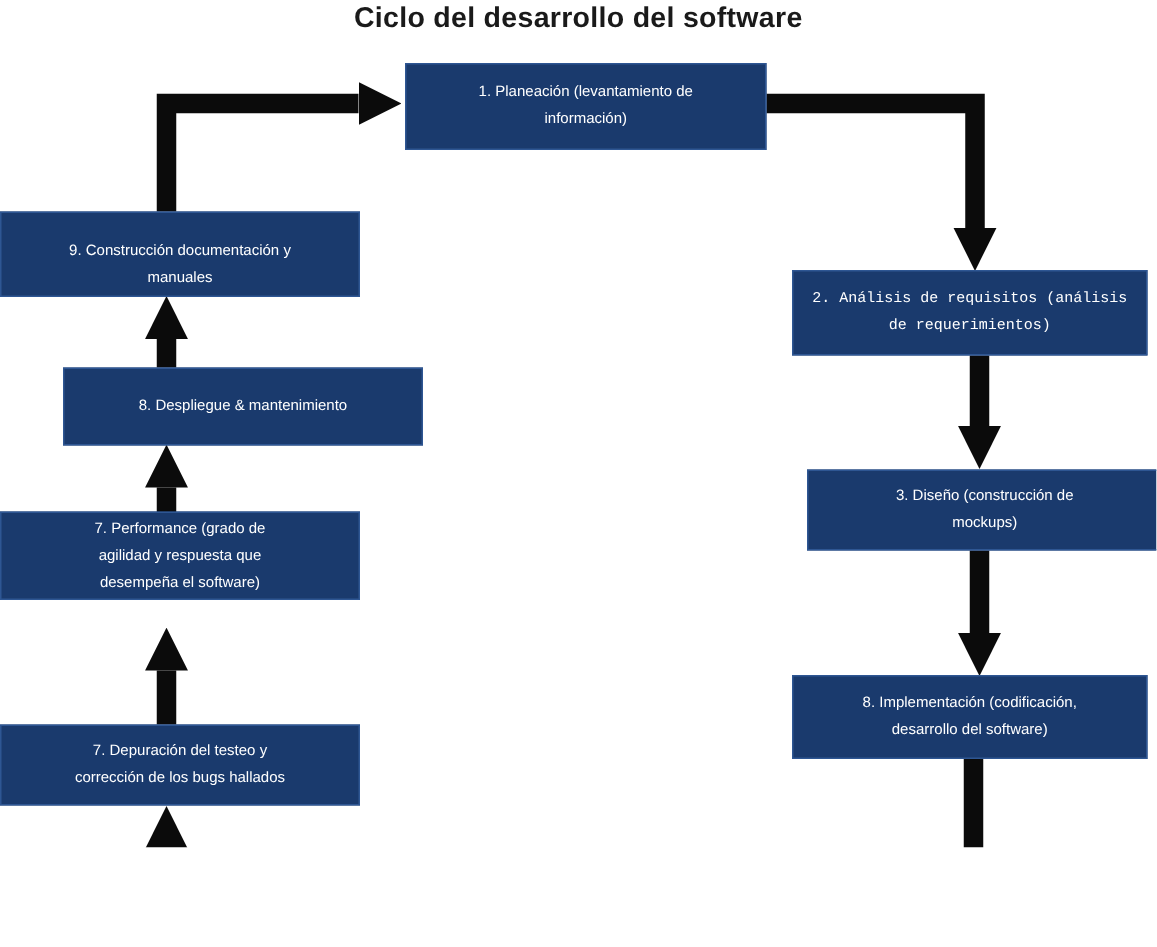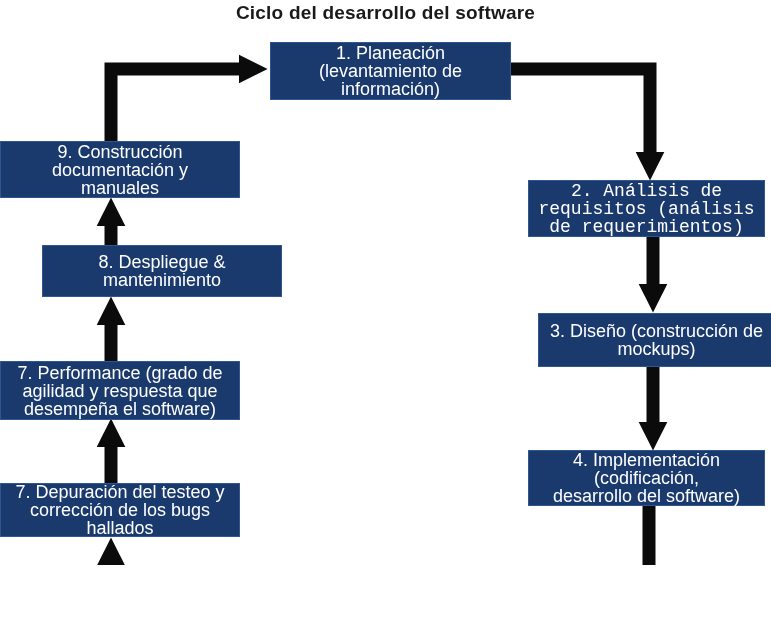--- a/index.html
+++ b/index.html
@@ -28,35 +28,35 @@
     background:var(--box-fill,#1a3a6d);
     border:1.5px solid var(--box-border,#2e5693);
     box-sizing:border-box;
     display:flex;
     align-items:center;
     justify-content:center;
     text-align:center;
   }
   .box .label{
     color:var(--box-text,#ffffff);
-    font-size:18px;
+    font-size:10px;
     line-height:18px;
     white-space:pre-line;
     padding:2px 4px;
   }
   
   .b1{left:270px;top:42px;width:241px;height:58px;}
   .b2{left:528px;top:180px;width:237px;height:57px;font-family:Liberation Mono, monospace;}
   .b3{left:538px;top:313px;width:237px;height:54px;}
   .b4{left:528px;top:450px;width:237px;height:56px;}
   .b5{left:276px;top:571px;width:239px;height:54px;}
   .b6{left:0px;top:483px;width:240px;height:54px;}
-  .b7{left:0px;top:361px;width:240px;height:59px;}
+  .b7{left:0px;top:341px;width:240px;height:59px;}
   .b8{left:0px;top:245px;width:240px;height:52px;margin-left:42px;}
-  .b9{left:0px;top:141px;width:240px;height:57px;}
+  .b9{left:0px;top:141px;width:240px;height:57px;align-items:flex-end;}
 </style>
 </head>
 <body>
 
 <div class="canvas">
 
   <svg id="arrow-layer" viewBox="0 0 771 631" xmlns="http://www.w3.org/2000/svg">
     <defs>
       <marker id="ah" viewBox="0 0 10 10" refX="0" refY="5" markerWidth="2.2" markerHeight="2.8" orient="auto" markerUnits="strokeWidth">
         <path d="M0,0 L10,5 L0,10 z"></path>
@@ -81,21 +81,21 @@
   </div>
   <div class="box b2">
     <span class="label">2. Análisis de requisitos (análisis
 de requerimientos)</span>
   </div>
   <div class="box b3">
     <span class="label">3. Diseño (construcción de
 mockups)</span>
   </div>
   <div class="box b4">
-    <span class="label">4. Implementación (codificación,
+    <span class="label">8. Implementación (codificación,
 desarrollo del software)</span>
   </div>
   <div class="box b6">
     <span class="label">7. Depuración del testeo y
 corrección de los bugs hallados</span>
   </div>
   <div class="box b7">
     <span class="label">7. Performance (grado de
 agilidad y respuesta que
 desempeña el software)</span>

